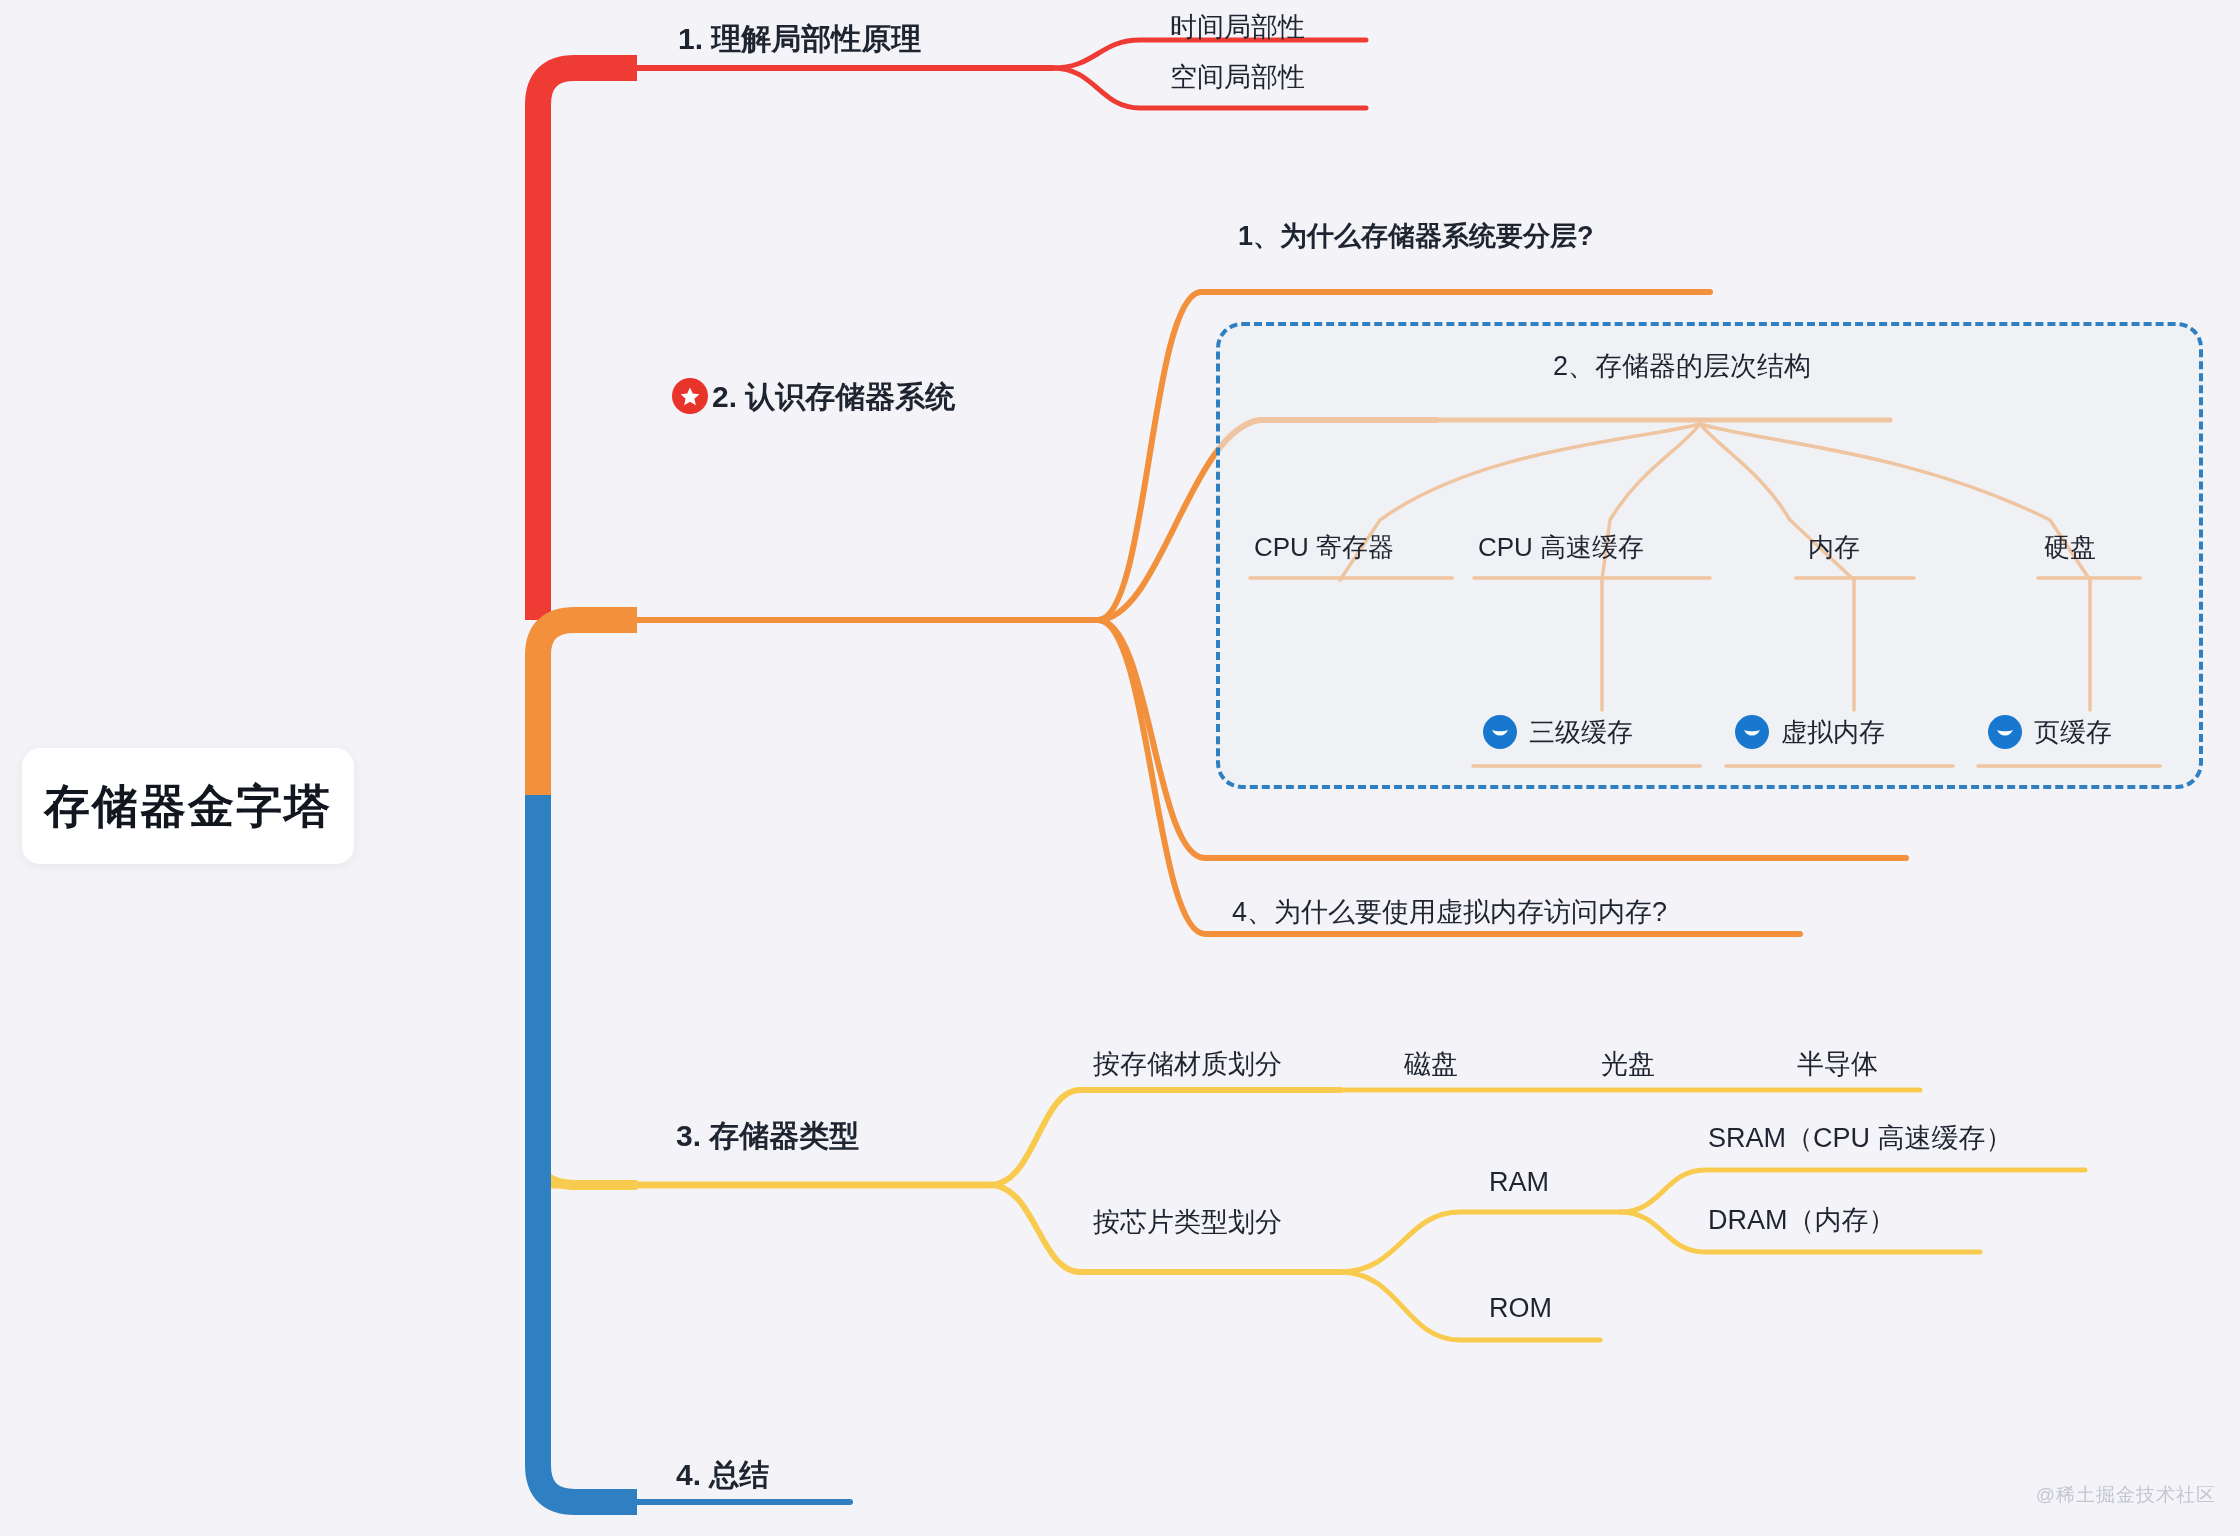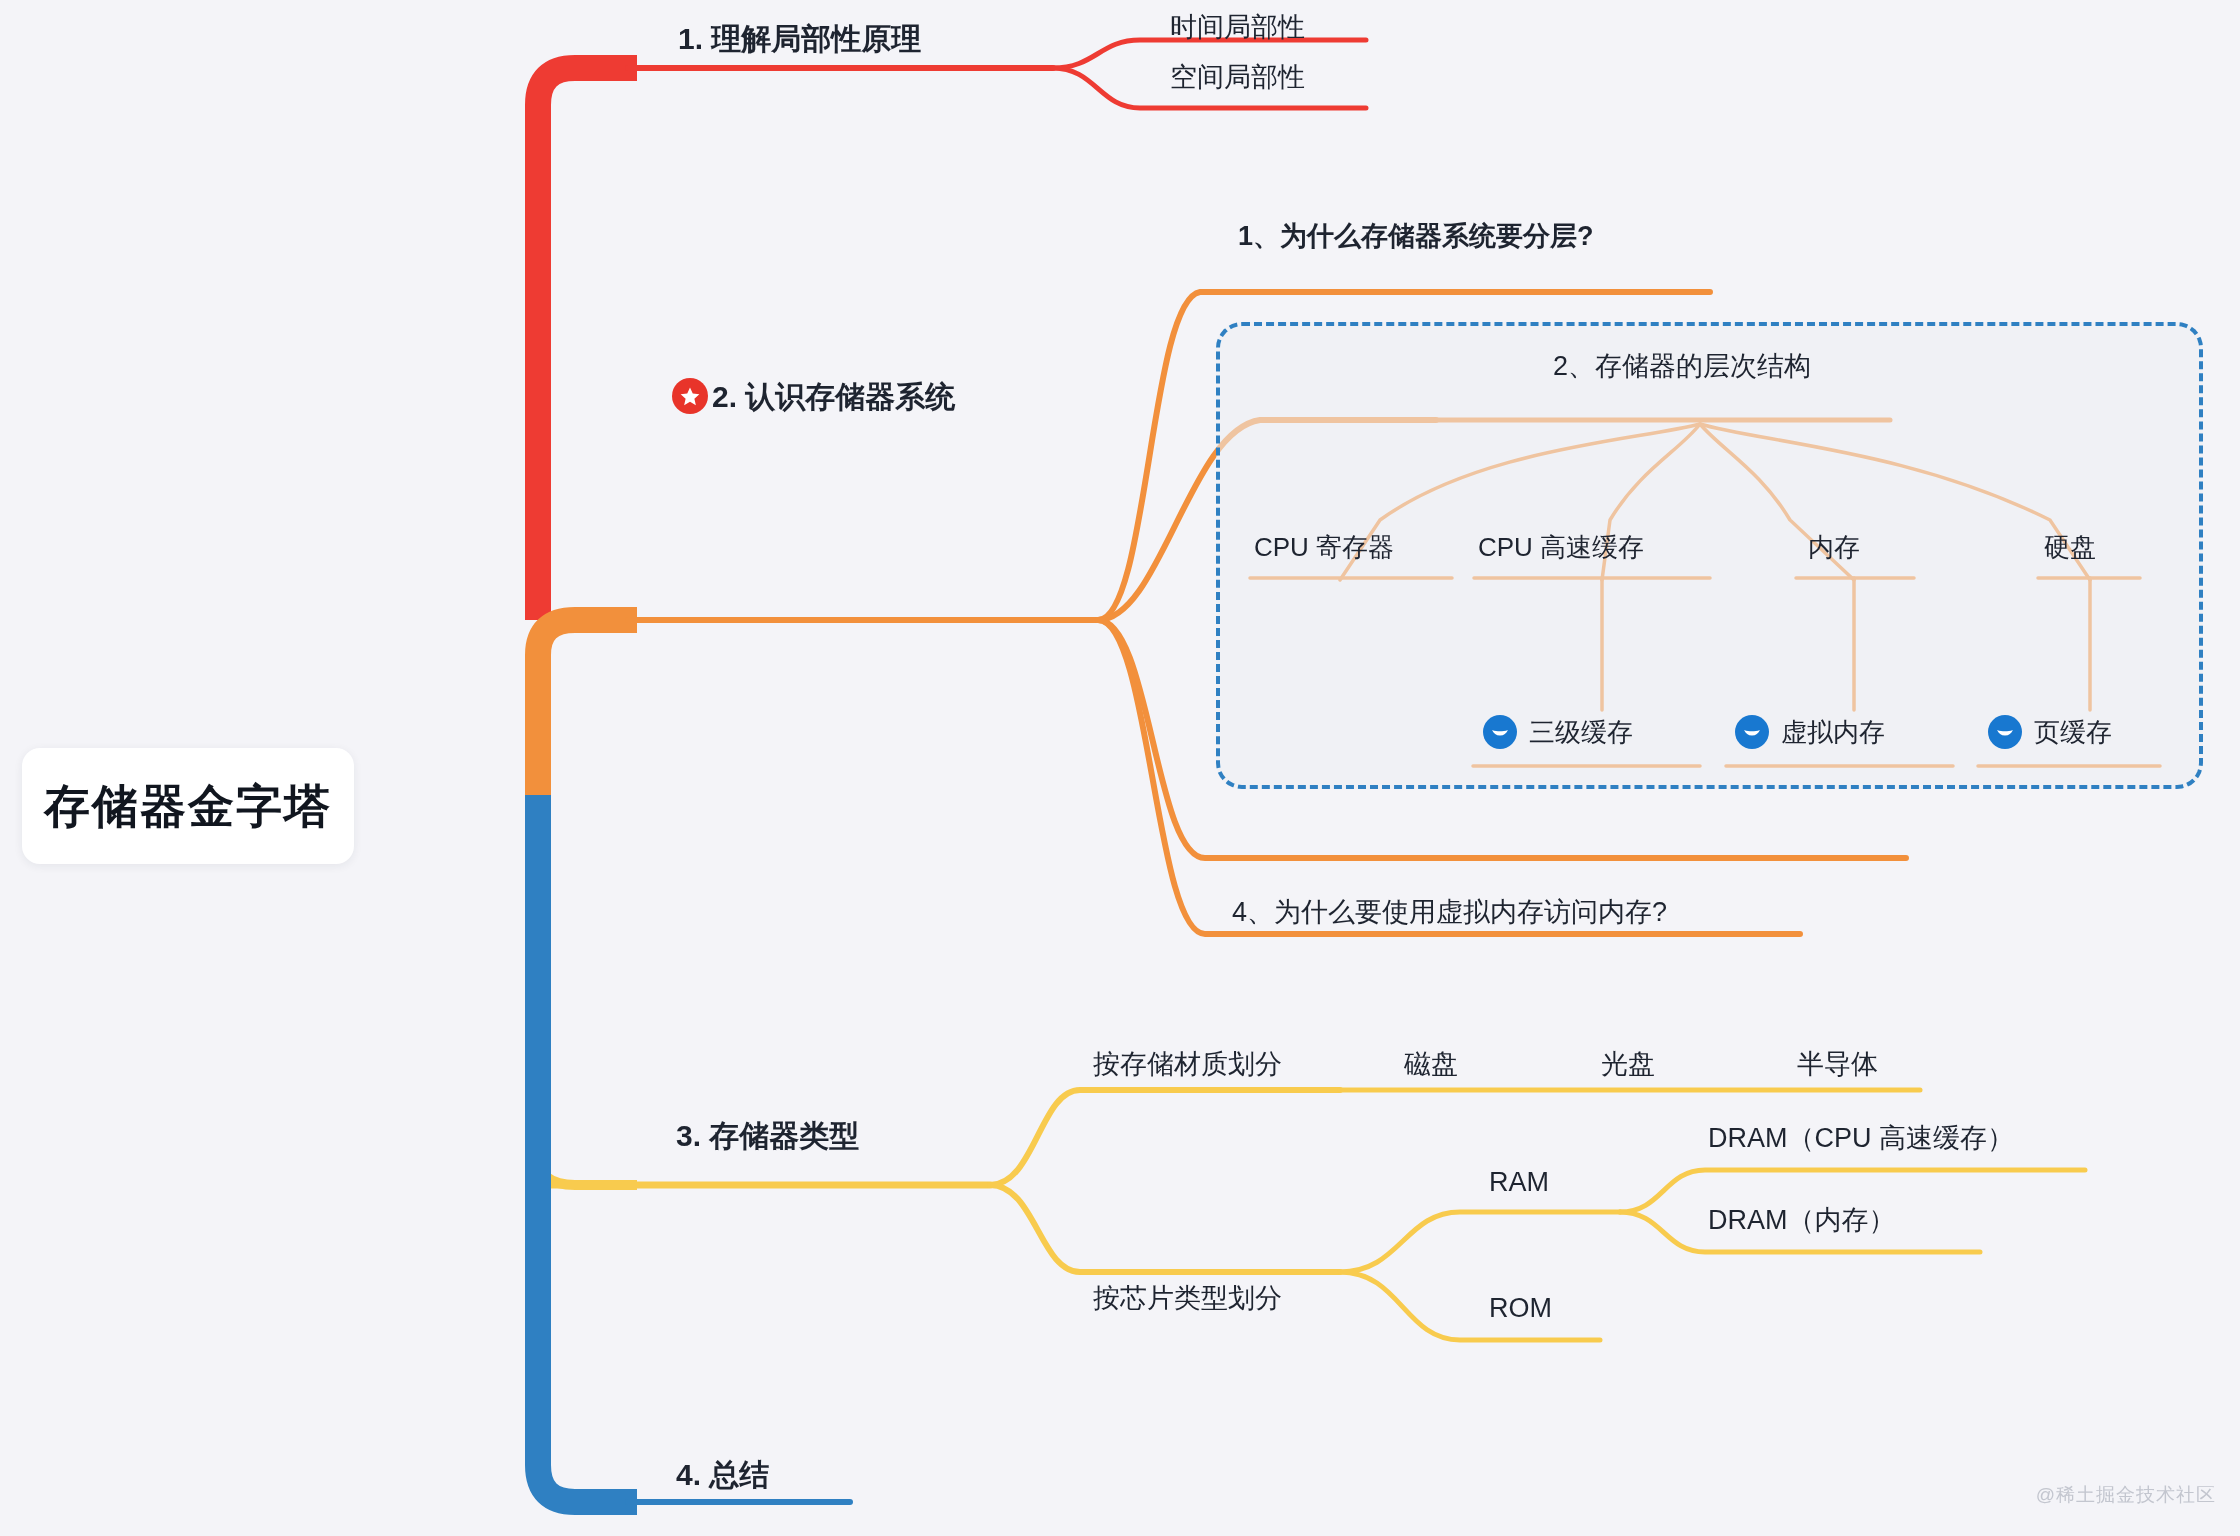--- a/index.html
+++ b/index.html
@@ -102,21 +102,21 @@
     justify-content: center;
     flex: 0 0 auto;
   }
   .bird-icon svg { display:block; }
 
   #n-l3cache { left: 1483px; top: 715px; }
   #n-vmem    { left: 1735px; top: 715px; }
   #n-pcache  { left: 1988px; top: 715px; }
 
   #n-by-material { left: 1093px; top: 1050px; }
-  #n-by-chip     { left: 1093px; top: 1284px; text-align: right; }
+  #n-by-chip     { left: 1093px; top: 1208px; text-align: right; }
 
   #n-magnetic { left: 1404px; top: 1050px; }
   #n-optical  { left: 1601px; top: 1050px; }
   #n-semi     { left: 1797px; top: 1050px; }
 
   #n-ramchip { left: 1489px; top: 1168px; }
   #n-romchip { left: 1489px; top: 1294px; }
 
   #n-sram { left: 1708px; top: 1124px; }
   #n-dram { left: 1708px; top: 1206px; }
@@ -298,21 +298,21 @@
   <div class="node l2" id="n-by-chip">
     <span>按芯片类型划分</span>
   </div>
   <div class="node l2" id="n-ramchip">
     <span>RAM</span>
   </div>
   <div class="node l2" id="n-romchip">
     <span>ROM</span>
   </div>
   <div class="node l2" id="n-sram">
-    <span>DRAM（CPU 高速缓存）</span>
+    <span>SRAM（CPU 高速缓存）</span>
   </div>
   <div class="node l2" id="n-dram">
     <span>DRAM（内存）</span>
   </div>
 
   <div class="node l1" id="n-summary">
     <span>4. 总结</span>
   </div>
 
   <div id="watermark">@稀土掘金技术社区</div>

